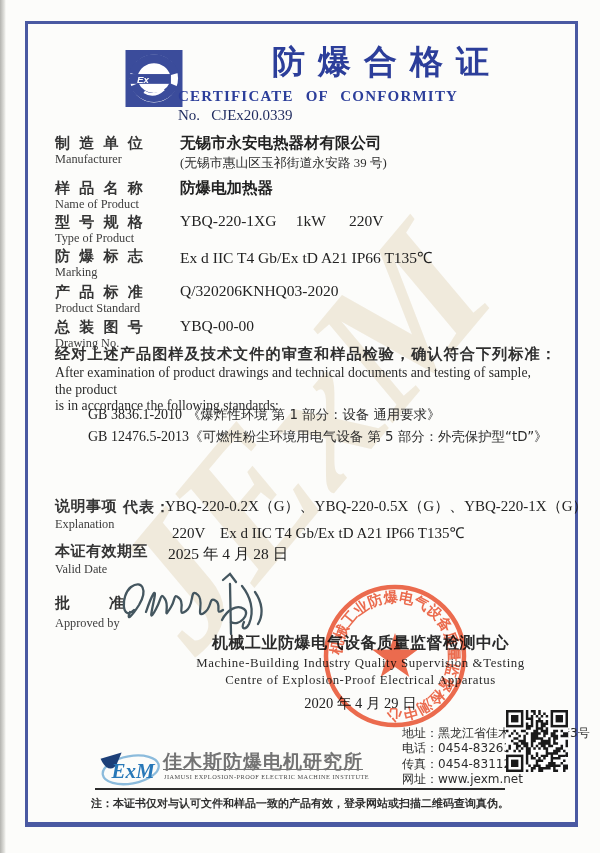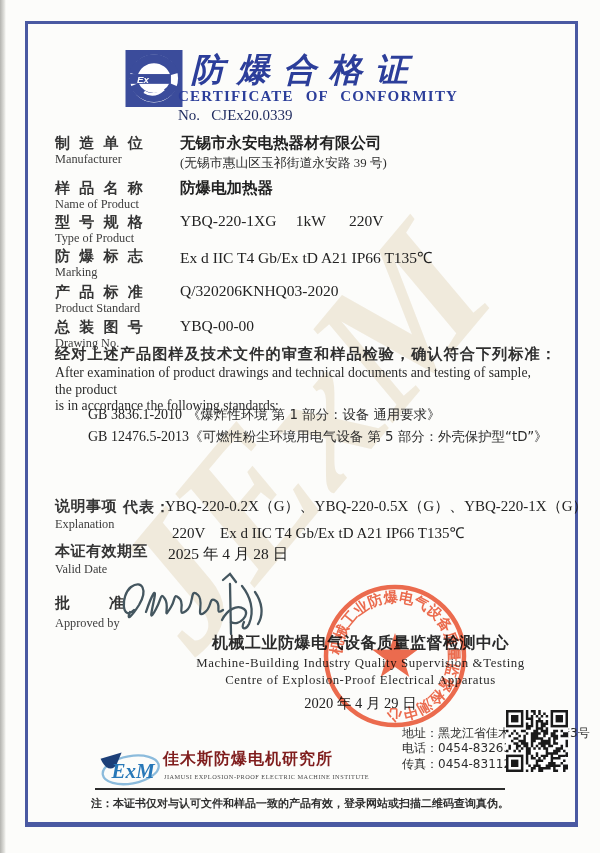--- a/index.html
+++ b/index.html
@@ -13,22 +13,22 @@
   .abs { position:absolute; }
   .zh { font-family:"DejaVu Sans",sans-serif; }
   .pre { white-space:pre; }
   .watermark { position:absolute; left:-40px; top:330px; width:680px; text-align:center;
                transform:rotate(-50deg); font-family:"Liberation Serif",serif; font-style:italic;
                font-weight:bold; font-size:185px; color:rgba(214,196,158,0.32); z-index:0; }
   .content { position:absolute; inset:0; z-index:1; }
 
   
   .logo { left:122px; top:50px; width:64px; height:57px; }
-  .title { left:178px; top:48px; width:324px; text-align:left; font-size:33px; font-weight:bold;
-           color:#2c3e9a; letter-spacing:13px; text-indent:13px;font-style:italic; }
+  .title { left:178px; top:40px; width:324px; text-align:right; font-size:33px; font-weight:bold;
+           color:#2c3e9a; letter-spacing:13px; text-indent:13px; }
   .subtitle { left:178px; top:88px; width:324px; font-family:"Liberation Serif",serif;
               font-weight:bold; font-size:15px; color:#2c3e9a; letter-spacing:1.2px; word-spacing:7px; }
   .certno { left:178px; top:107px; width:324px; text-align:left; font-family:"Liberation Serif",serif;
             font-size:15px; color:#1e2a5e; }
 
   
   .f-label-zh { position:absolute; left:55px; font-size:15px; font-weight:bold; color:#353535; letter-spacing:2px; white-space:nowrap; }
   .f-label-en { position:absolute; left:55px; font-family:"Liberation Serif",serif; font-size:12.3px; color:#3d3d3d; white-space:nowrap; }
   .f-value { position:absolute; left:180px; font-family:"Liberation Serif",serif; font-size:15.5px; color:#222; white-space:pre; }
   .v-zh-bold { font-family:"DejaVu Sans",sans-serif; font-weight:600; font-size:15.5px; }
@@ -45,21 +45,21 @@
   .sig-svg { left:118px; top:572px; width:155px; height:70px; }
   .issuer-block { left:158px; top:633px; width:405px; text-align:center; }
   .issuer-zh { font-size:16px; font-weight:bold; color:#2a2a2a; letter-spacing:0.5px; }
   .issuer-en { font-family:"Liberation Serif",serif; font-size:12.8px; letter-spacing:0.6px; color:#2b2b2b; margin-top:2px; }
   .issuer-date { font-family:"Liberation Serif",serif; font-size:14.5px; margin-top:6px; color:#222; }
 
   .stamp { left:322px; top:583px; width:146px; height:146px; z-index:5; opacity:0.85; mix-blend-mode:multiply; pointer-events:none; }
 
   
   .jexm-logo { left:96px; top:744px; width:64px; height:48px; }
-  .inst-zh { left:163px; top:749px; font-size:16px; font-weight:bold; letter-spacing:1px; color:#7f1d1d; }
+  .inst-zh { left:163px; top:749px; font-size:19px; font-weight:bold; letter-spacing:1px; color:#737373;text-decoration:underline; }
   .inst-en { left:164px; top:773px; font-family:"Liberation Serif",serif; font-size:6.3px; letter-spacing:0.5px; color:#4a4a4a; }
   .contacts { left:402px; top:726px; font-size:12px; line-height:15.4px; color:#2d2d2d; white-space:nowrap; }
   .qr { left:506px; top:710px; width:62px; height:62px; }
   .foot-rule { left:95px; top:788px; width:410px; height:2px; background:#2c2c2c; }
   .note { left:58px; top:796px; width:484px; text-align:center; font-size:11px; font-weight:600; color:#2e2e2e; }
 </style>
 </head>
 <body>
 
 <div class="page">
@@ -177,20 +177,21 @@
       <path d="M5,16 L28,9 L23,21 C19,30 10,28 5,16 Z" fill="#1c3f78"></path>
       <text x="17" y="37" font-family="Liberation Serif,serif" font-size="23" font-weight="bold" font-style="italic" fill="#2878b8">ExM</text>
     </svg>
     <div class="abs inst-zh">佳木斯防爆电机研究所</div>
     <div class="abs inst-en">JIAMUSI EXPLOSION-PROOF ELECTRIC MACHINE INSTITUTE</div>
 
     <div class="abs contacts">
       <div>地址：黑龙江省佳木斯市安庆街3号</div>
       <div>电话：0454-8326353</div>
       <div>传真：0454-8311260</div>
+      <div>网址：www.jexm.net</div>
     </div>
 
     <svg class="abs qr" viewBox="0 0 62 62">
       <rect width="62" height="62" fill="#ffffff"></rect>
       <path id="qr-mods" fill="#1a1a1a" d="M19.84 0.00h2.48v2.48h-2.48zM24.80 0.00h2.48v2.48h-2.48zM27.28 0.00h2.48v2.48h-2.48zM32.24 0.00h2.48v2.48h-2.48zM19.84 2.48h2.48v2.48h-2.48zM27.28 2.48h2.48v2.48h-2.48zM32.24 2.48h2.48v2.48h-2.48zM37.20 2.48h2.48v2.48h-2.48zM19.84 4.96h2.48v2.48h-2.48zM24.80 4.96h2.48v2.48h-2.48zM29.76 4.96h2.48v2.48h-2.48zM34.72 4.96h2.48v2.48h-2.48zM39.68 4.96h2.48v2.48h-2.48zM19.84 7.44h2.48v2.48h-2.48zM22.32 7.44h2.48v2.48h-2.48zM24.80 7.44h2.48v2.48h-2.48zM32.24 7.44h2.48v2.48h-2.48zM24.80 9.92h2.48v2.48h-2.48zM29.76 9.92h2.48v2.48h-2.48zM32.24 9.92h2.48v2.48h-2.48zM34.72 9.92h2.48v2.48h-2.48zM39.68 9.92h2.48v2.48h-2.48zM19.84 12.40h2.48v2.48h-2.48zM24.80 12.40h2.48v2.48h-2.48zM29.76 12.40h2.48v2.48h-2.48zM34.72 12.40h2.48v2.48h-2.48zM37.20 12.40h2.48v2.48h-2.48zM39.68 12.40h2.48v2.48h-2.48zM19.84 14.88h2.48v2.48h-2.48zM22.32 14.88h2.48v2.48h-2.48zM24.80 14.88h2.48v2.48h-2.48zM29.76 14.88h2.48v2.48h-2.48zM34.72 14.88h2.48v2.48h-2.48zM37.20 14.88h2.48v2.48h-2.48zM19.84 17.36h2.48v2.48h-2.48zM22.32 17.36h2.48v2.48h-2.48zM29.76 17.36h2.48v2.48h-2.48zM32.24 17.36h2.48v2.48h-2.48zM34.72 17.36h2.48v2.48h-2.48zM39.68 17.36h2.48v2.48h-2.48zM0.00 19.84h2.48v2.48h-2.48zM7.44 19.84h2.48v2.48h-2.48zM14.88 19.84h2.48v2.48h-2.48zM17.36 19.84h2.48v2.48h-2.48zM27.28 19.84h2.48v2.48h-2.48zM29.76 19.84h2.48v2.48h-2.48zM34.72 19.84h2.48v2.48h-2.48zM37.20 19.84h2.48v2.48h-2.48zM39.68 19.84h2.48v2.48h-2.48zM47.12 19.84h2.48v2.48h-2.48zM49.60 19.84h2.48v2.48h-2.48zM54.56 19.84h2.48v2.48h-2.48zM4.96 22.32h2.48v2.48h-2.48zM9.92 22.32h2.48v2.48h-2.48zM19.84 22.32h2.48v2.48h-2.48zM24.80 22.32h2.48v2.48h-2.48zM27.28 22.32h2.48v2.48h-2.48zM29.76 22.32h2.48v2.48h-2.48zM32.24 22.32h2.48v2.48h-2.48zM37.20 22.32h2.48v2.48h-2.48zM39.68 22.32h2.48v2.48h-2.48zM44.64 22.32h2.48v2.48h-2.48zM47.12 22.32h2.48v2.48h-2.48zM57.04 22.32h2.48v2.48h-2.48zM59.52 22.32h2.48v2.48h-2.48zM2.48 24.80h2.48v2.48h-2.48zM12.40 24.80h2.48v2.48h-2.48zM17.36 24.80h2.48v2.48h-2.48zM24.80 24.80h2.48v2.48h-2.48zM27.28 24.80h2.48v2.48h-2.48zM29.76 24.80h2.48v2.48h-2.48zM37.20 24.80h2.48v2.48h-2.48zM44.64 24.80h2.48v2.48h-2.48zM47.12 24.80h2.48v2.48h-2.48zM49.60 24.80h2.48v2.48h-2.48zM54.56 24.80h2.48v2.48h-2.48zM57.04 24.80h2.48v2.48h-2.48zM59.52 24.80h2.48v2.48h-2.48zM7.44 27.28h2.48v2.48h-2.48zM9.92 27.28h2.48v2.48h-2.48zM17.36 27.28h2.48v2.48h-2.48zM24.80 27.28h2.48v2.48h-2.48zM27.28 27.28h2.48v2.48h-2.48zM29.76 27.28h2.48v2.48h-2.48zM32.24 27.28h2.48v2.48h-2.48zM34.72 27.28h2.48v2.48h-2.48zM42.16 27.28h2.48v2.48h-2.48zM47.12 27.28h2.48v2.48h-2.48zM49.60 27.28h2.48v2.48h-2.48zM4.96 29.76h2.48v2.48h-2.48zM12.40 29.76h2.48v2.48h-2.48zM14.88 29.76h2.48v2.48h-2.48zM17.36 29.76h2.48v2.48h-2.48zM24.80 29.76h2.48v2.48h-2.48zM27.28 29.76h2.48v2.48h-2.48zM34.72 29.76h2.48v2.48h-2.48zM37.20 29.76h2.48v2.48h-2.48zM39.68 29.76h2.48v2.48h-2.48zM42.16 29.76h2.48v2.48h-2.48zM47.12 29.76h2.48v2.48h-2.48zM59.52 29.76h2.48v2.48h-2.48zM7.44 32.24h2.48v2.48h-2.48zM9.92 32.24h2.48v2.48h-2.48zM14.88 32.24h2.48v2.48h-2.48zM17.36 32.24h2.48v2.48h-2.48zM19.84 32.24h2.48v2.48h-2.48zM24.80 32.24h2.48v2.48h-2.48zM32.24 32.24h2.48v2.48h-2.48zM34.72 32.24h2.48v2.48h-2.48zM37.20 32.24h2.48v2.48h-2.48zM39.68 32.24h2.48v2.48h-2.48zM42.16 32.24h2.48v2.48h-2.48zM47.12 32.24h2.48v2.48h-2.48zM49.60 32.24h2.48v2.48h-2.48zM59.52 32.24h2.48v2.48h-2.48zM2.48 34.72h2.48v2.48h-2.48zM9.92 34.72h2.48v2.48h-2.48zM12.40 34.72h2.48v2.48h-2.48zM17.36 34.72h2.48v2.48h-2.48zM19.84 34.72h2.48v2.48h-2.48zM24.80 34.72h2.48v2.48h-2.48zM29.76 34.72h2.48v2.48h-2.48zM34.72 34.72h2.48v2.48h-2.48zM37.20 34.72h2.48v2.48h-2.48zM42.16 34.72h2.48v2.48h-2.48zM44.64 34.72h2.48v2.48h-2.48zM54.56 34.72h2.48v2.48h-2.48zM59.52 34.72h2.48v2.48h-2.48zM2.48 37.20h2.48v2.48h-2.48zM9.92 37.20h2.48v2.48h-2.48zM14.88 37.20h2.48v2.48h-2.48zM19.84 37.20h2.48v2.48h-2.48zM22.32 37.20h2.48v2.48h-2.48zM27.28 37.20h2.48v2.48h-2.48zM32.24 37.20h2.48v2.48h-2.48zM37.20 37.20h2.48v2.48h-2.48zM39.68 37.20h2.48v2.48h-2.48zM49.60 37.20h2.48v2.48h-2.48zM52.08 37.20h2.48v2.48h-2.48zM54.56 37.20h2.48v2.48h-2.48zM0.00 39.68h2.48v2.48h-2.48zM7.44 39.68h2.48v2.48h-2.48zM12.40 39.68h2.48v2.48h-2.48zM19.84 39.68h2.48v2.48h-2.48zM22.32 39.68h2.48v2.48h-2.48zM39.68 39.68h2.48v2.48h-2.48zM47.12 39.68h2.48v2.48h-2.48zM49.60 39.68h2.48v2.48h-2.48zM52.08 39.68h2.48v2.48h-2.48zM57.04 39.68h2.48v2.48h-2.48zM19.84 42.16h2.48v2.48h-2.48zM22.32 42.16h2.48v2.48h-2.48zM29.76 42.16h2.48v2.48h-2.48zM39.68 42.16h2.48v2.48h-2.48zM42.16 42.16h2.48v2.48h-2.48zM44.64 42.16h2.48v2.48h-2.48zM47.12 42.16h2.48v2.48h-2.48zM49.60 42.16h2.48v2.48h-2.48zM59.52 42.16h2.48v2.48h-2.48zM19.84 44.64h2.48v2.48h-2.48zM24.80 44.64h2.48v2.48h-2.48zM29.76 44.64h2.48v2.48h-2.48zM34.72 44.64h2.48v2.48h-2.48zM37.20 44.64h2.48v2.48h-2.48zM39.68 44.64h2.48v2.48h-2.48zM44.64 44.64h2.48v2.48h-2.48zM52.08 44.64h2.48v2.48h-2.48zM54.56 44.64h2.48v2.48h-2.48zM57.04 44.64h2.48v2.48h-2.48zM59.52 44.64h2.48v2.48h-2.48zM19.84 47.12h2.48v2.48h-2.48zM24.80 47.12h2.48v2.48h-2.48zM27.28 47.12h2.48v2.48h-2.48zM32.24 47.12h2.48v2.48h-2.48zM37.20 47.12h2.48v2.48h-2.48zM44.64 47.12h2.48v2.48h-2.48zM47.12 47.12h2.48v2.48h-2.48zM49.60 47.12h2.48v2.48h-2.48zM52.08 47.12h2.48v2.48h-2.48zM19.84 49.60h2.48v2.48h-2.48zM29.76 49.60h2.48v2.48h-2.48zM32.24 49.60h2.48v2.48h-2.48zM34.72 49.60h2.48v2.48h-2.48zM44.64 49.60h2.48v2.48h-2.48zM57.04 49.60h2.48v2.48h-2.48zM19.84 52.08h2.48v2.48h-2.48zM29.76 52.08h2.48v2.48h-2.48zM42.16 52.08h2.48v2.48h-2.48zM44.64 52.08h2.48v2.48h-2.48zM47.12 52.08h2.48v2.48h-2.48zM54.56 52.08h2.48v2.48h-2.48zM22.32 54.56h2.48v2.48h-2.48zM27.28 54.56h2.48v2.48h-2.48zM29.76 54.56h2.48v2.48h-2.48zM32.24 54.56h2.48v2.48h-2.48zM39.68 54.56h2.48v2.48h-2.48zM42.16 54.56h2.48v2.48h-2.48zM44.64 54.56h2.48v2.48h-2.48zM47.12 54.56h2.48v2.48h-2.48zM49.60 54.56h2.48v2.48h-2.48zM52.08 54.56h2.48v2.48h-2.48zM57.04 54.56h2.48v2.48h-2.48zM59.52 54.56h2.48v2.48h-2.48zM24.80 57.04h2.48v2.48h-2.48zM27.28 57.04h2.48v2.48h-2.48zM32.24 57.04h2.48v2.48h-2.48zM34.72 57.04h2.48v2.48h-2.48zM37.20 57.04h2.48v2.48h-2.48zM39.68 57.04h2.48v2.48h-2.48zM42.16 57.04h2.48v2.48h-2.48zM47.12 57.04h2.48v2.48h-2.48zM57.04 57.04h2.48v2.48h-2.48zM59.52 57.04h2.48v2.48h-2.48zM19.84 59.52h2.48v2.48h-2.48zM24.80 59.52h2.48v2.48h-2.48zM32.24 59.52h2.48v2.48h-2.48zM34.72 59.52h2.48v2.48h-2.48zM47.12 59.52h2.48v2.48h-2.48zM49.60 59.52h2.48v2.48h-2.48zM57.04 59.52h2.48v2.48h-2.48z"></path>
       <g>
         <rect x="0" y="0" width="17.4" height="17.4" fill="#1a1a1a"></rect>
           <rect x="2.5" y="2.5" width="12.4" height="12.4" fill="#ffffff"></rect>
           <rect x="5" y="5" width="7.4" height="7.4" fill="#1a1a1a"></rect>
         <rect x="44.6" y="0" width="17.4" height="17.4" fill="#1a1a1a"></rect>

